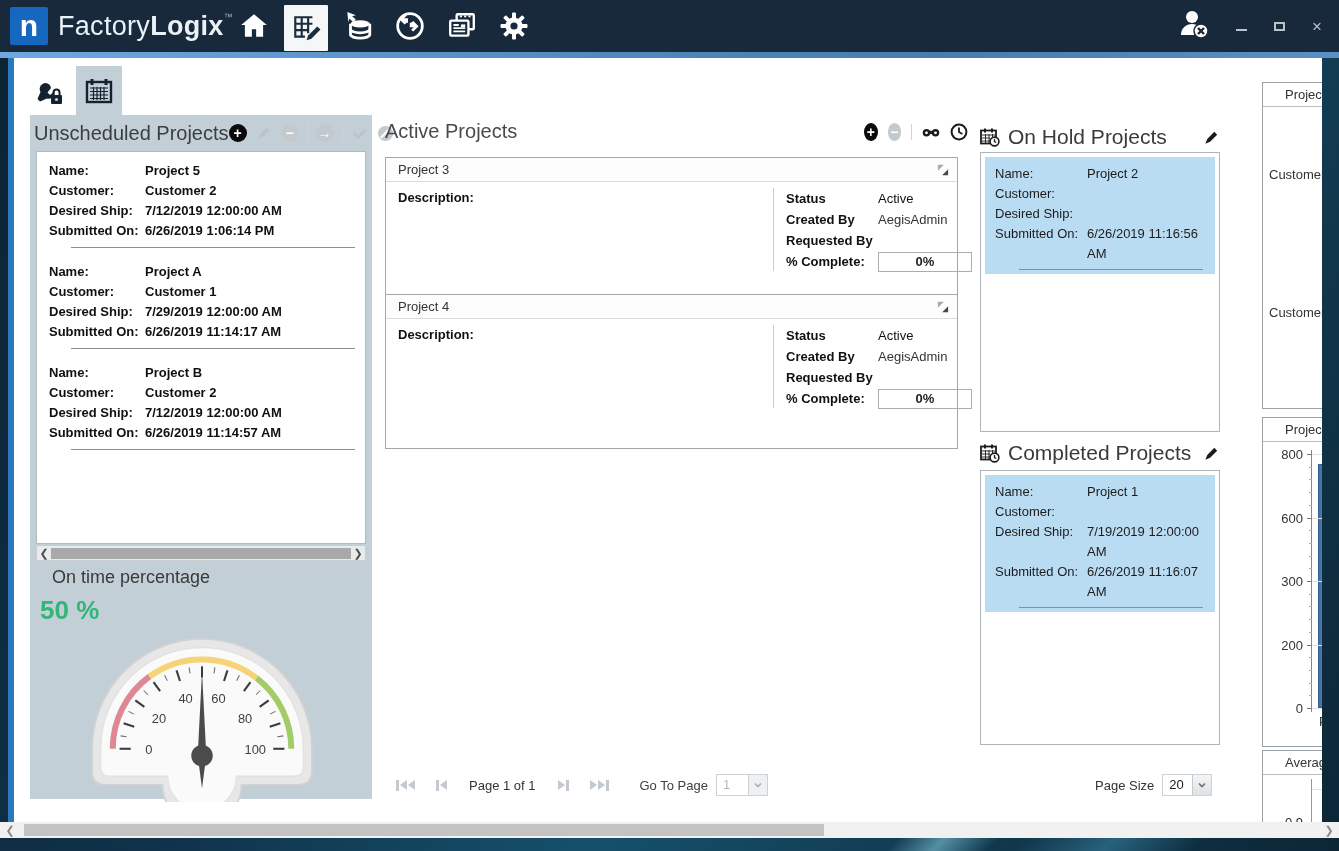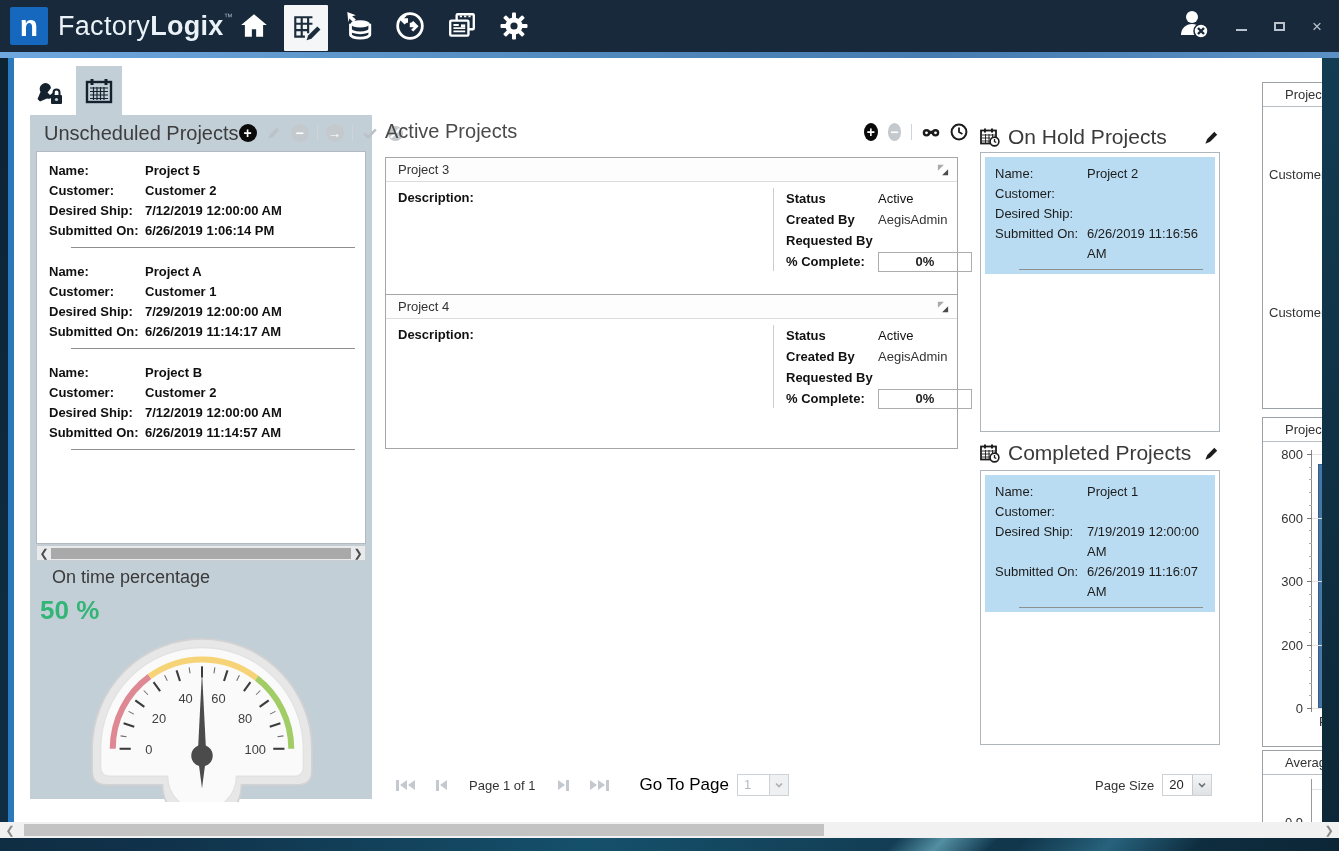--- a/index.html
+++ b/index.html
@@ -39,21 +39,21 @@
   #content { position:absolute; left:14px; top:58px; width:1308px; height:764px; background:#fff; overflow:hidden; }
 
   
   .tab { position:absolute; display:flex; align-items:center; justify-content:center; cursor:pointer; }
   #tab-tools { left:16px; top:16px; width:40px; height:40px; background:#fff; }
   #tab-schedule { left:62px; top:8px; width:46px; height:50px; background:#c3cfd7; }
   .tab svg { width:28px; height:28px; fill:#15222e; stroke:#15222e; }
 
   
   #left-panel { position:absolute; left:16px; top:57px; width:342px; height:684px; background:#c3cfd7; }
-  #unsched-header { position:absolute; left:0; top:0; width:100%; height:36px; display:flex; align-items:center; padding:0 14px; }
+  #unsched-header { position:absolute; left:0; top:0; width:100%; height:36px; display:flex; align-items:center; padding:0 4px; }
   #unsched-title { font-size:20px; font-weight:300; color:#3d3d3d; flex:0 0 auto; }
   .tool-row { display:flex; align-items:center; gap:8px; margin-left:auto; }
   .circle-btn { width:18px; height:18px; border-radius:50%; display:flex; align-items:center; justify-content:center; color:#fff; font-size:14px; font-weight:bold; line-height:1; cursor:pointer; }
   .circle-btn.dark { background:#0a0a0a; }
   .circle-btn.dim  { background:#c4c9cd; }
   .plain-ico { width:18px; height:18px; display:flex; align-items:center; justify-content:center; cursor:pointer; }
   .vsep-sm { width:1px; height:16px; background:#cfd4d8; }
   #unsched-list { position:absolute; left:6px; top:36px; width:330px; height:393px; background:#fff; border:1px solid #b2bac0; }
   .proj-item { padding:9px 8px 5px 12px; }
   .proj-item .row { display:grid; grid-template-columns:96px 1fr; line-height:20px; font-size:13px; }
@@ -84,21 +84,21 @@
   .card-info .ival { color:#333; }
   .pct-box { width:94px; height:20px; border:1px solid #adadad; font-size:13px; font-weight:bold; text-align:center; line-height:18px; }
 
   
   #pager { position:absolute; left:379px; top:716px; display:flex; align-items:center; color:#c3c9ce; }
   .pg-btn { width:24px; height:20px; display:flex; align-items:center; justify-content:center; gap:1px; cursor:pointer; }
   .pg-bar { width:3px; height:11px; background:currentColor; }
   .tri-l { width:0; height:0; border-top:5.5px solid transparent; border-bottom:5.5px solid transparent; border-right:7px solid currentColor; }
   .tri-r { width:0; height:0; border-top:5.5px solid transparent; border-bottom:5.5px solid transparent; border-left:7px solid currentColor; }
   #page-text { color:#333; font-size:13px; margin:0 16px; }
-  #goto-label { color:#000000; font-size:17px; margin-left:28px; margin-right:8px; }
+  #goto-label { color:#404040; font-size:13px; margin-left:28px; margin-right:8px; }
   .combo { height:22px; border:1px solid #ccd2d6; background:#fff; display:flex; align-items:stretch; }
   .combo .val { flex:1; font-size:13px; padding:2px 6px; }
   .combo .dd { width:19px; border-left:1px solid #ccd2d6; display:flex; align-items:center; justify-content:center; }
   .combo.disabled .val { color:#b5bcc1; }
   .combo.disabled .dd { background:#eef0f1; }
   .combo.enabled .val { color:#222; }
   .combo.enabled .dd { background:linear-gradient(#f4f5f6,#dfe2e4); border-left:1px solid #c6cbd0; }
   .chev { width:8px; height:8px; }
   #gotopage-combo { width:52px; }
   #pagesize-wrap { position:absolute; left:1081px; top:716px; display:flex; align-items:center; }

